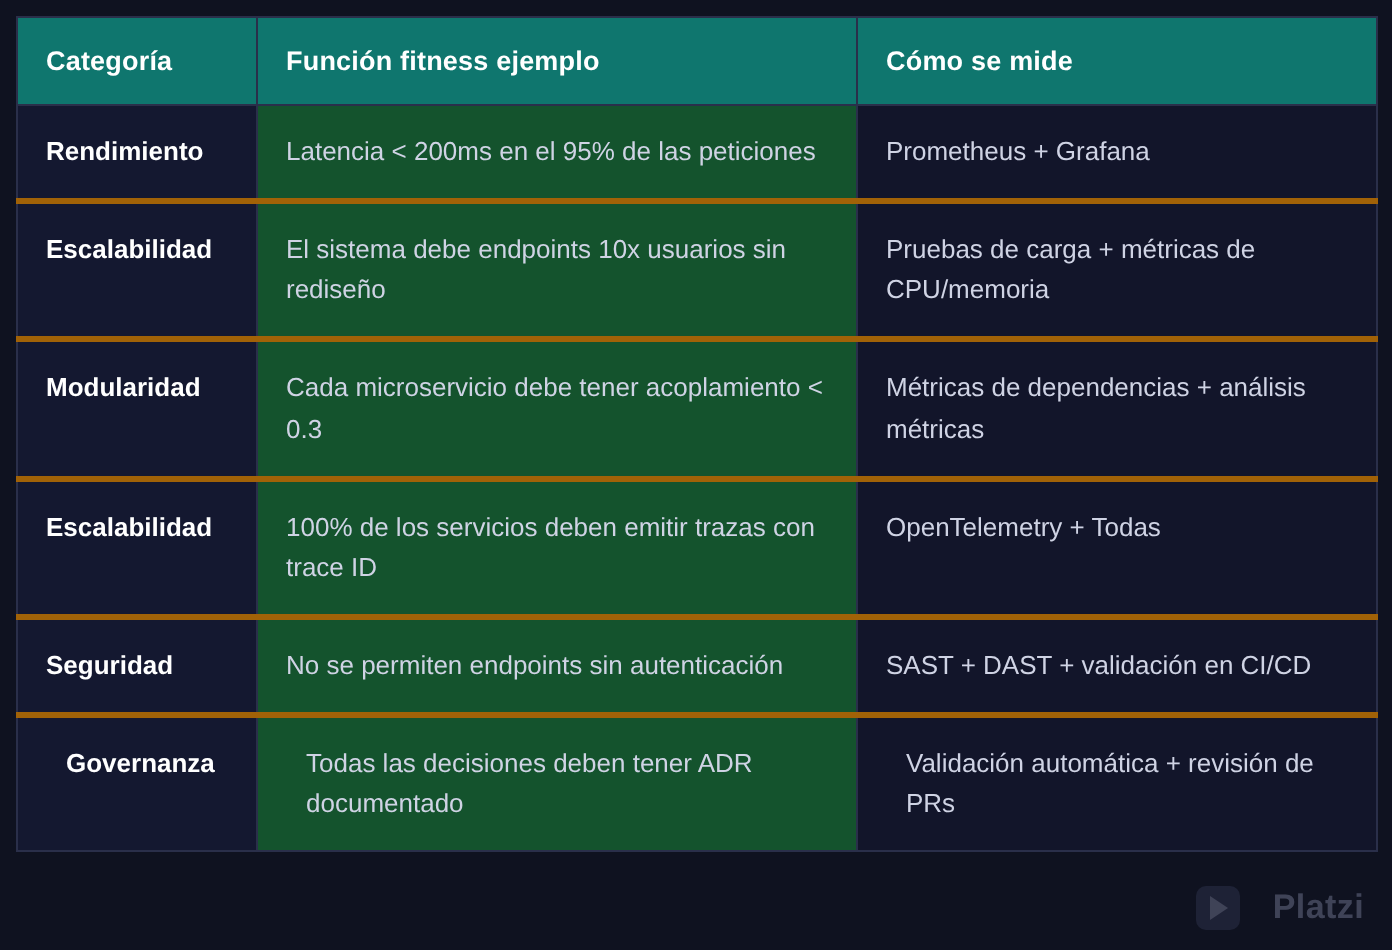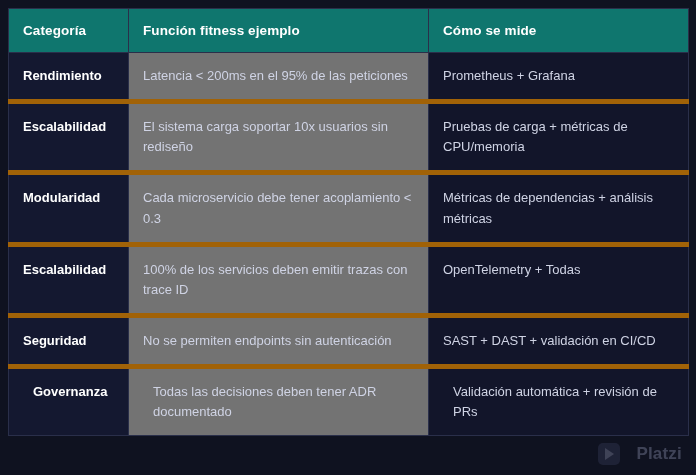--- a/index.html
+++ b/index.html
@@ -44,37 +44,37 @@
     border-bottom: 1px solid #2a2f4a;
     vertical-align: middle;
     letter-spacing: 0.1px;
   }
   thead th:last-child { border-right: none; margin-top: 24px; }
 
   tbody td {
     font-size: 13px;
     padding: 13px 14px;
     border-right: 1px solid #2a2f4a;
-    border-bottom: 5px solid #a16207;
+    border-bottom: 3px solid #a16207;
     vertical-align: top;
     line-height: 1.55;
     color: #cfd3e4;
     word-wrap: break-word;
     overflow-wrap: break-word;
   }
   tbody td:last-child { border-right: none; margin-top: 32px; }
   tbody tr:last-child td { border-bottom: none; padding-left: 24px; }
 
   tbody td.cat {
     color: #ffffff;
     font-weight: bold;
     background: #141830;
   }
   tbody td.desc {
-    background: #737373;
+    background: #14532d;
   }
   tbody td.metric {
     background: #12152a;
   }
 
   
   .watermark {
     position: absolute;
     right: 14px;
     bottom: 10px;
@@ -128,21 +128,21 @@
       </tr>
     </thead>
     <tbody>
       <tr>
         <td class="cat">Rendimiento</td>
         <td class="desc">Latencia &lt; 200ms en el 95% de las peticiones</td>
         <td class="metric">Prometheus + Grafana</td>
       </tr>
       <tr>
         <td class="cat">Escalabilidad</td>
-        <td class="desc">El sistema carga soportar 10x usuarios sin rediseño</td>
+        <td class="desc">El sistema debe endpoints 10x usuarios sin rediseño</td>
         <td class="metric">Pruebas de carga + métricas de CPU/memoria</td>
       </tr>
       <tr>
         <td class="cat">Modularidad</td>
         <td class="desc">Cada microservicio debe tener acoplamiento &lt; 0.3</td>
         <td class="metric">Métricas de dependencias + análisis métricas</td>
       </tr>
       <tr>
         <td class="cat">Escalabilidad</td>
         <td class="desc">100% de los servicios deben emitir trazas con trace ID</td>

